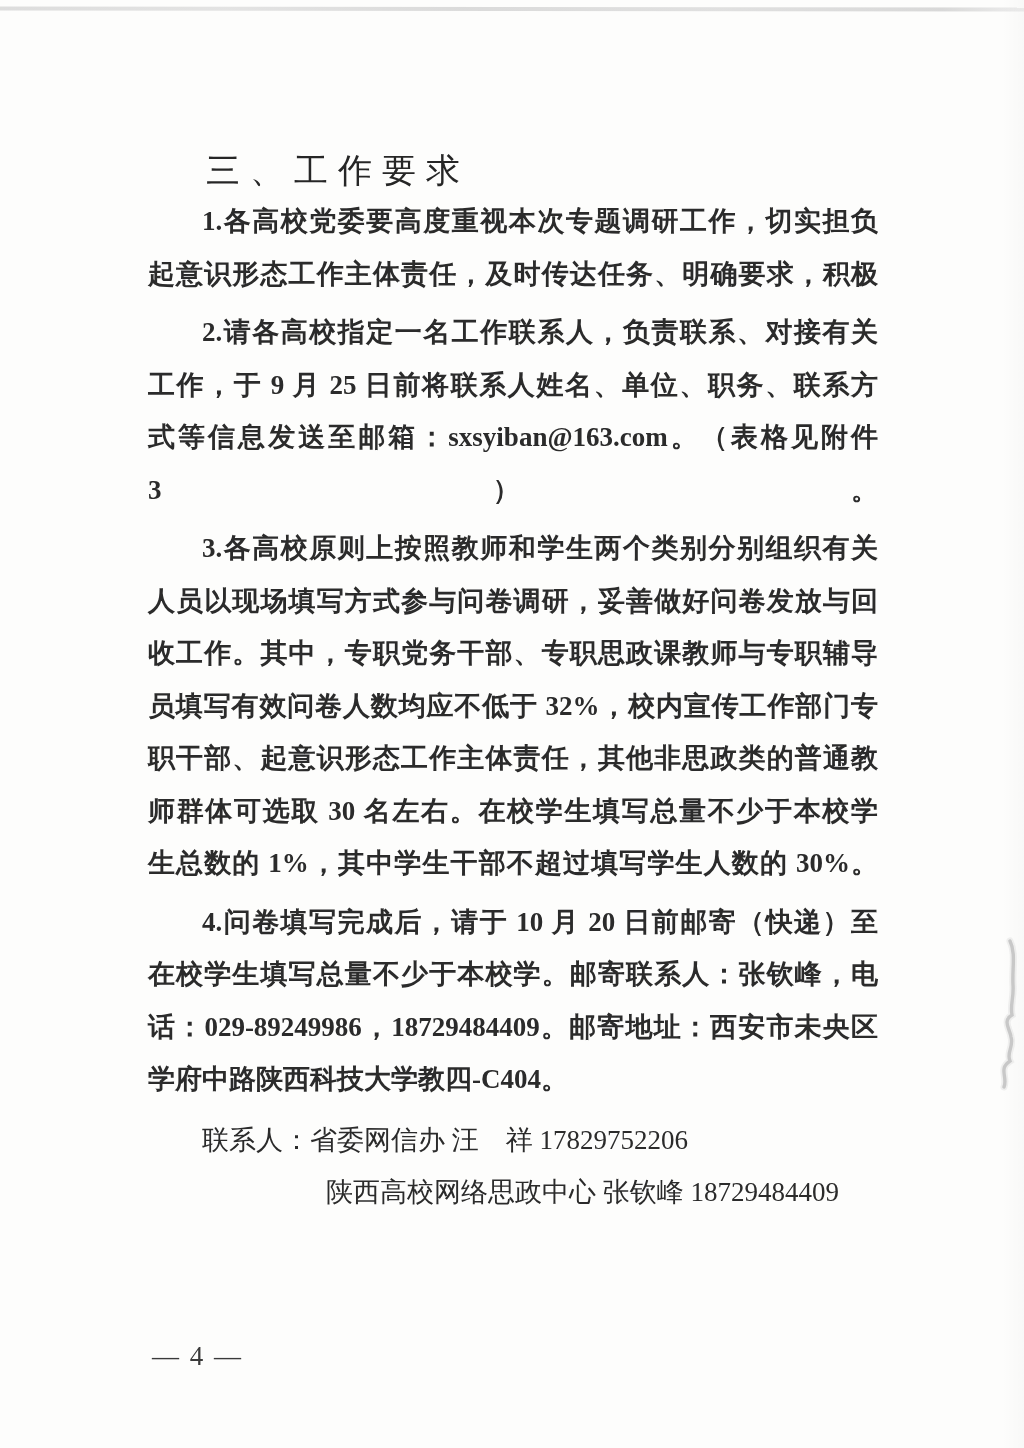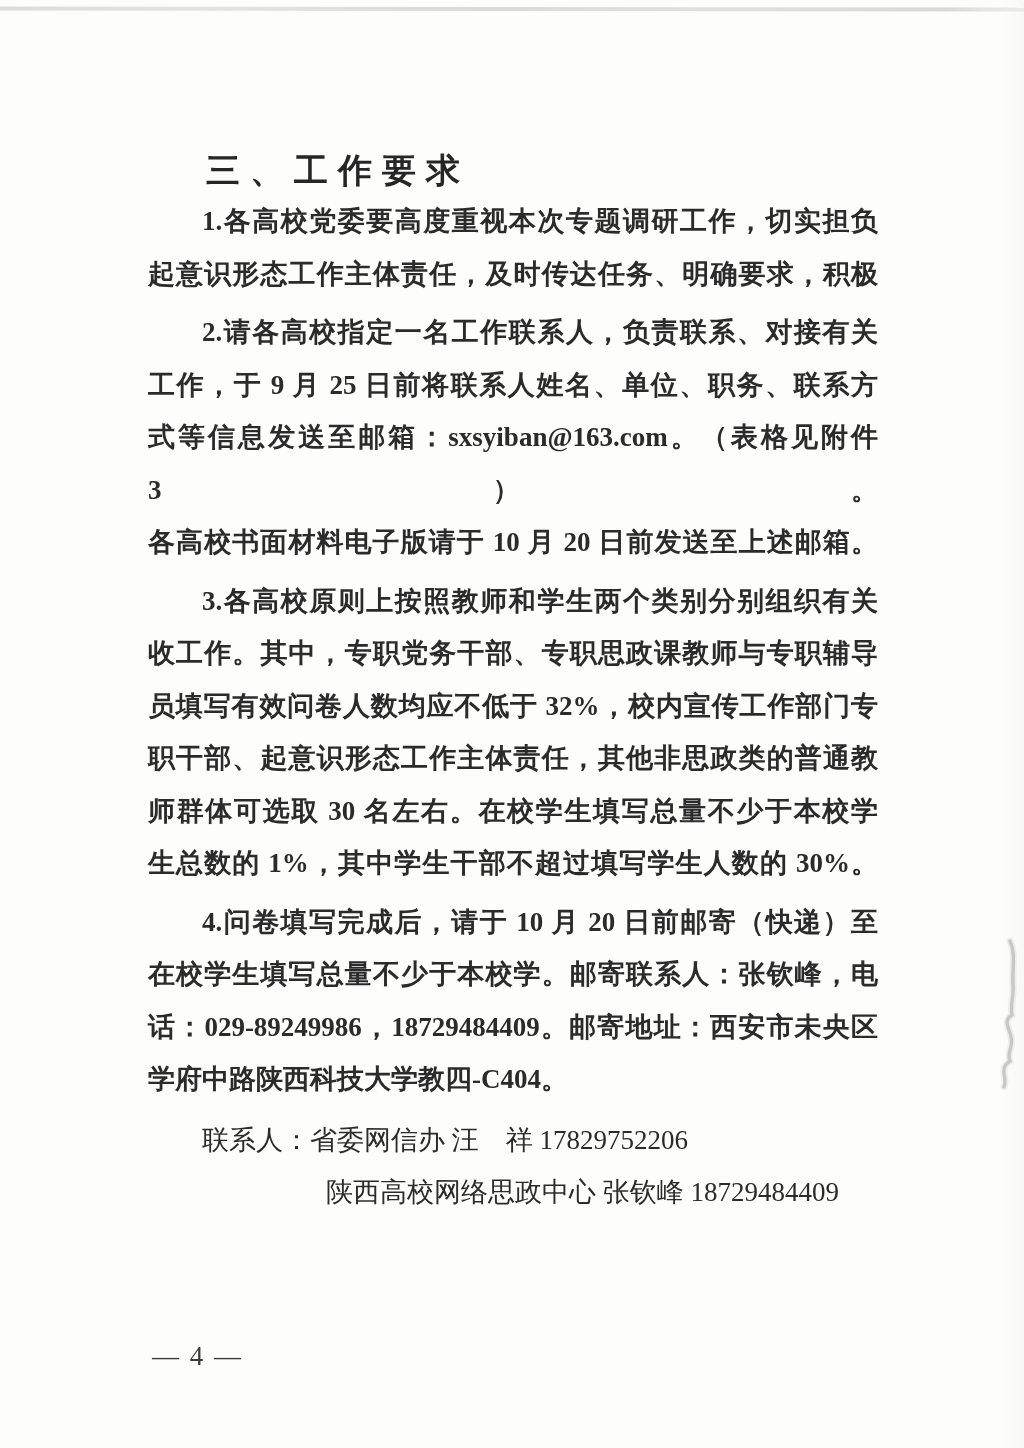--- a/index.html
+++ b/index.html
@@ -46,21 +46,21 @@
   }
   .text-block {
     position: absolute;
     left: 148px;
     top: 0;
     width: 730px;
   }
   .heading {
     margin: 148px 0 0 58px;
     font-family: "Liberation Sans", "DejaVu Sans", sans-serif;
-    font-weight: 700;
+    font-weight: 400;
     font-size: 34px;
     line-height: 44px;
     letter-spacing: 10px;
     color: #262626;
   }
   .para { margin-top: 6px; font-weight: bold; }
   .para.p1 { margin-top: 3px; }
   .line {
     font-size: 27px;
     line-height: 52.5px;
@@ -97,25 +97,25 @@
 
     <section class="para p1">
       <div class="line first">1.各高校党委要高度重视本次专题调研工作，切实担负</div>
       <div class="line">起意识形态工作主体责任，及时传达任务、明确要求，积极</div>
     </section>
 
     <section class="para">
       <div class="line first">2.请各高校指定一名工作联系人，负责联系、对接有关</div>
       <div class="line">工作，于 9 月 25 日前将联系人姓名、单位、职务、联系方</div>
       <div class="line">式等信息发送至邮箱：sxsyiban@163.com。（表格见附件 3）。</div>
-      <div class="line">各高校书面材料电子版请于 10 月 20 日前发送至上述邮箱。</div>
     </section>
 
     <section class="para">
       <div class="line first">3.各高校原则上按照教师和学生两个类别分别组织有关</div>
+      <div class="line">人员以现场填写方式参与问卷调研，妥善做好问卷发放与回</div>
       <div class="line">收工作。其中，专职党务干部、专职思政课教师与专职辅导</div>
       <div class="line">员填写有效问卷人数均应不低于 32%，校内宣传工作部门专</div>
       <div class="line">职干部、起意识形态工作主体责任，其他非思政类的普通教</div>
       <div class="line">师群体可选取 30 名左右。在校学生填写总量不少于本校学</div>
       <div class="line">生总数的 1%，其中学生干部不超过填写学生人数的 30%。</div>
     </section>
 
     <section class="para">
       <div class="line first">4.问卷填写完成后，请于 10 月 20 日前邮寄（快递）至</div>
       <div class="line">在校学生填写总量不少于本校学。邮寄联系人：张钦峰，电</div>

